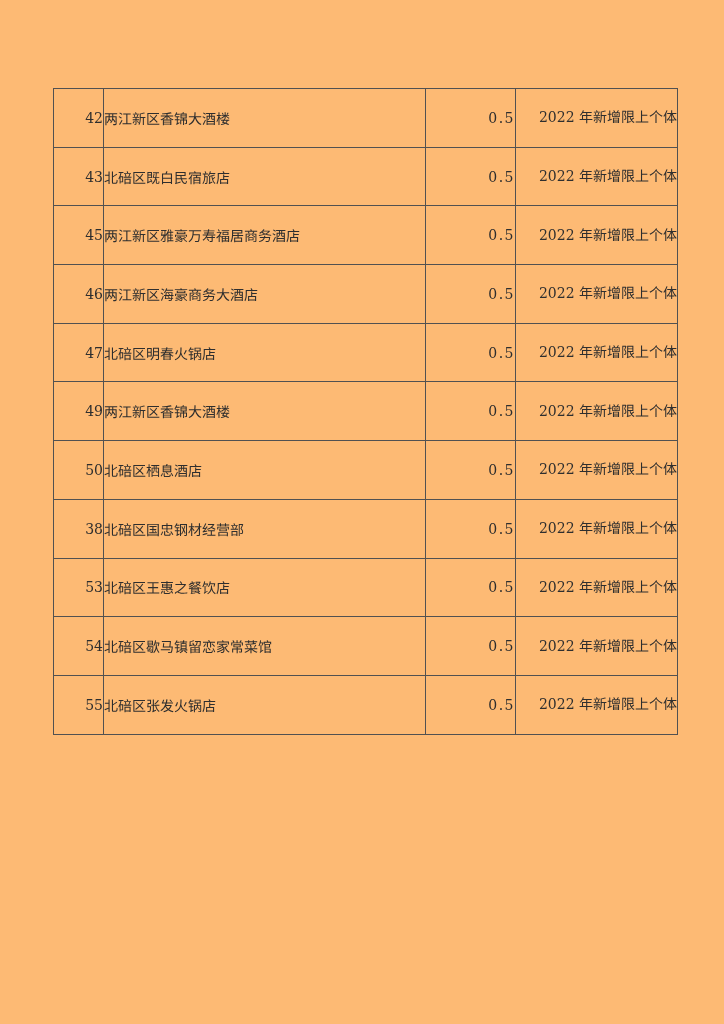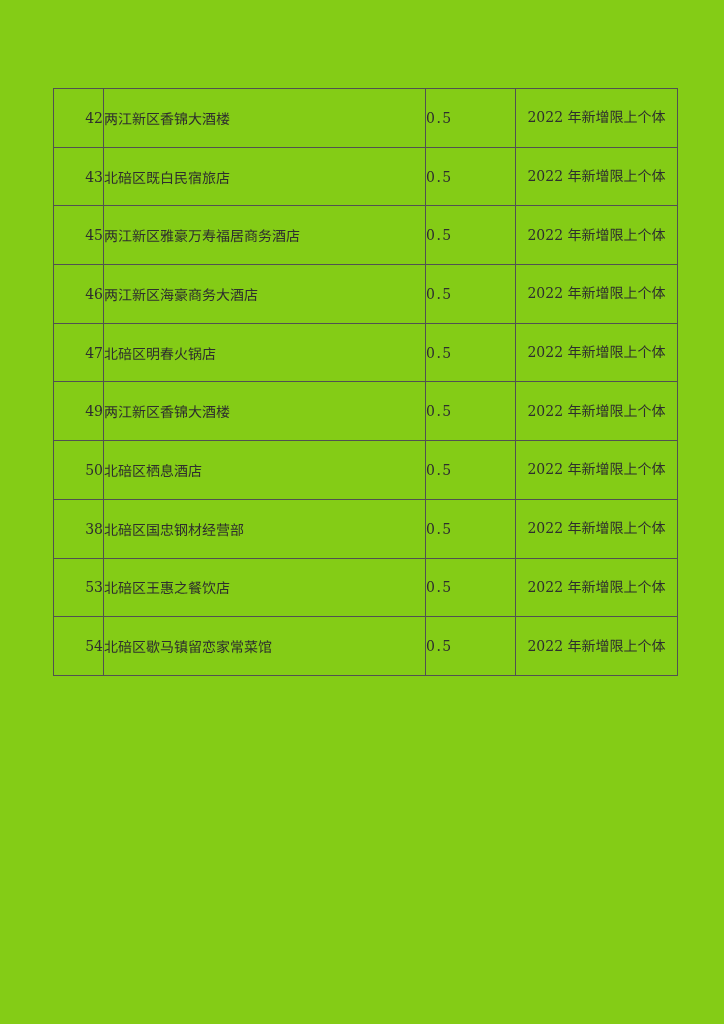--- a/index.html
+++ b/index.html
@@ -10,21 +10,21 @@
     width: 724px;
     height: 1024px;
     background: #ffffff;
     position: relative;
     font-family: "DejaVu Serif", "Liberation Serif", serif;
     overflow: hidden;
   }
   .page {
     position: absolute;
     inset: 0;
-    background: #84cc16;
+    background: #fdba74;
   }
   table.doc-table {
     position: absolute;
     left: 53px;
     top: 88px;
     width: 624px;
     border-collapse: collapse;
     table-layout: fixed;
   }
   table.doc-table td {
@@ -39,25 +39,25 @@
     height: 58.7px;
   }
   td.c-no {
     text-align: right;
     padding-right: 2px;
   }
   td.c-name {
     text-align: left;
   }
   td.c-val {
-    text-align: left;
+    text-align: right;
     letter-spacing: 1.5px;
   }
   td.c-remark {
-    text-align: center;
+    text-align: right;
     line-height: 29px;
     padding: 0 9px;
   }
 </style>
 </head>
 <body>
 
 <div class="page">
   <table class="doc-table">
     <colgroup>
@@ -120,15 +120,21 @@
     <td class="c-name">北碚区王惠之餐饮店</td>
     <td class="c-val">0.5</td>
     <td class="c-remark">2022 年新增限上个体</td>
   </tr>
         <tr>
     <td class="c-no">54</td>
     <td class="c-name">北碚区歇马镇留恋家常菜馆</td>
     <td class="c-val">0.5</td>
     <td class="c-remark">2022 年新增限上个体</td>
   </tr>
+        <tr>
+    <td class="c-no">55</td>
+    <td class="c-name">北碚区张发火锅店</td>
+    <td class="c-val">0.5</td>
+    <td class="c-remark">2022 年新增限上个体</td>
+  </tr>
       </tbody>
   </table>
 </div>
 
 </body></html>

